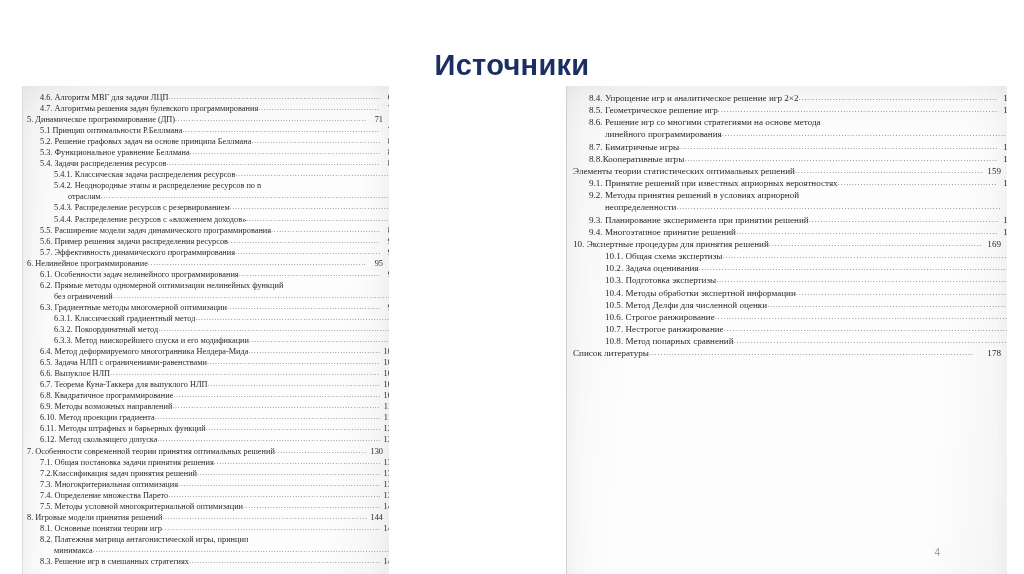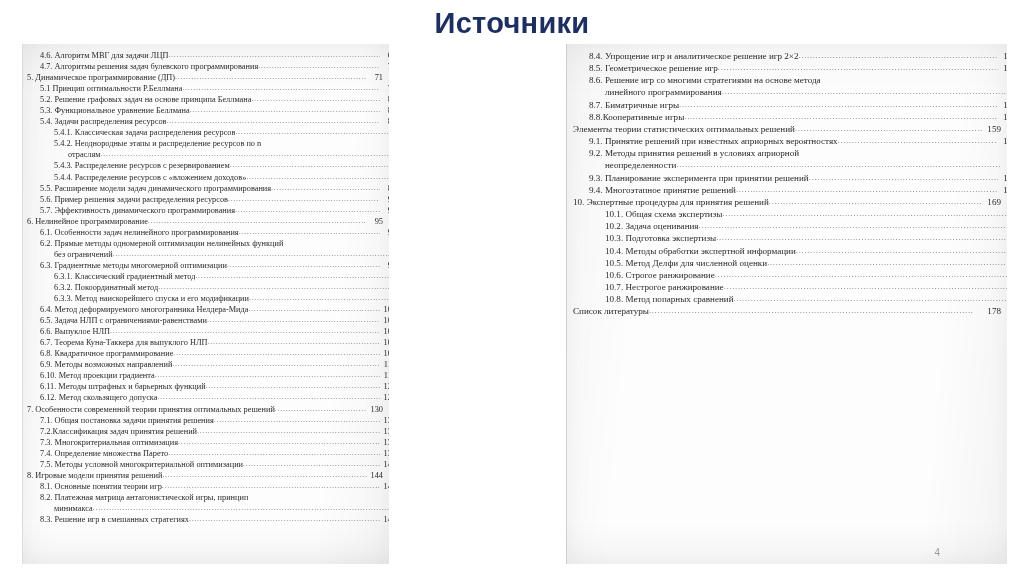--- a/index.html
+++ b/index.html
@@ -12,20 +12,21 @@
     height: 574px;
     font-family: "Liberation Serif", "DejaVu Serif", serif;
     overflow: hidden;
     position: relative;
   }
 
   #slide {
     position: absolute;
     inset: 0;
     background: #ffffff;
+    margin-top: 42px;
   }
 
   
   #slide-title {
     position: absolute;
     top: 4px;
     left: 0;
     width: 1024px;
     text-align: center;
     font-family: "Liberation Sans", "DejaVu Sans", sans-serif;

